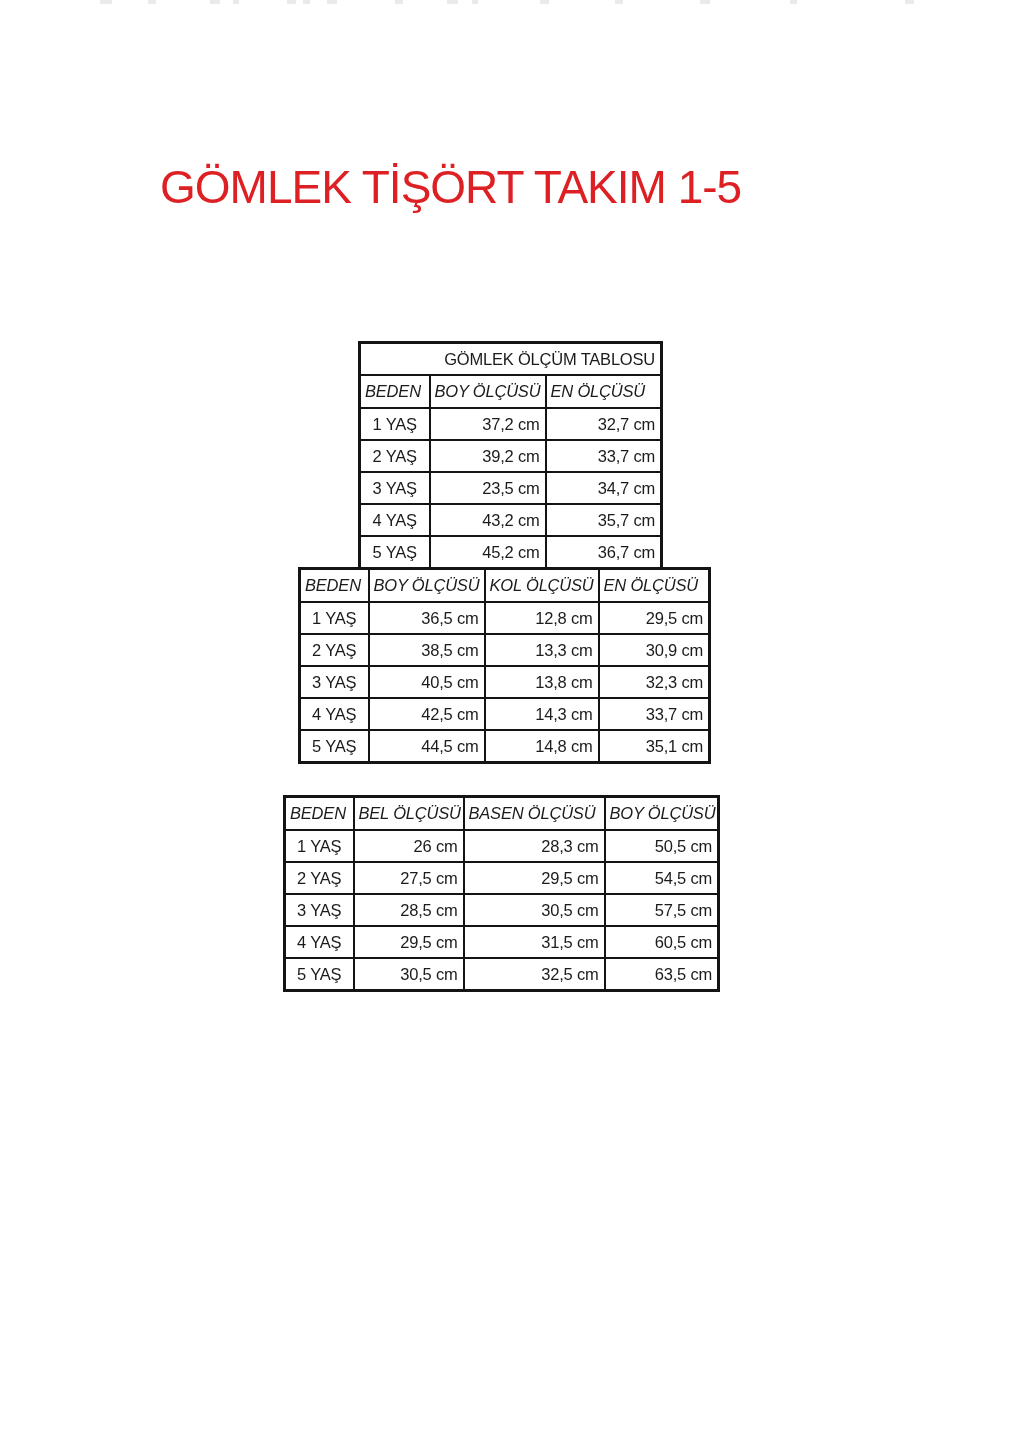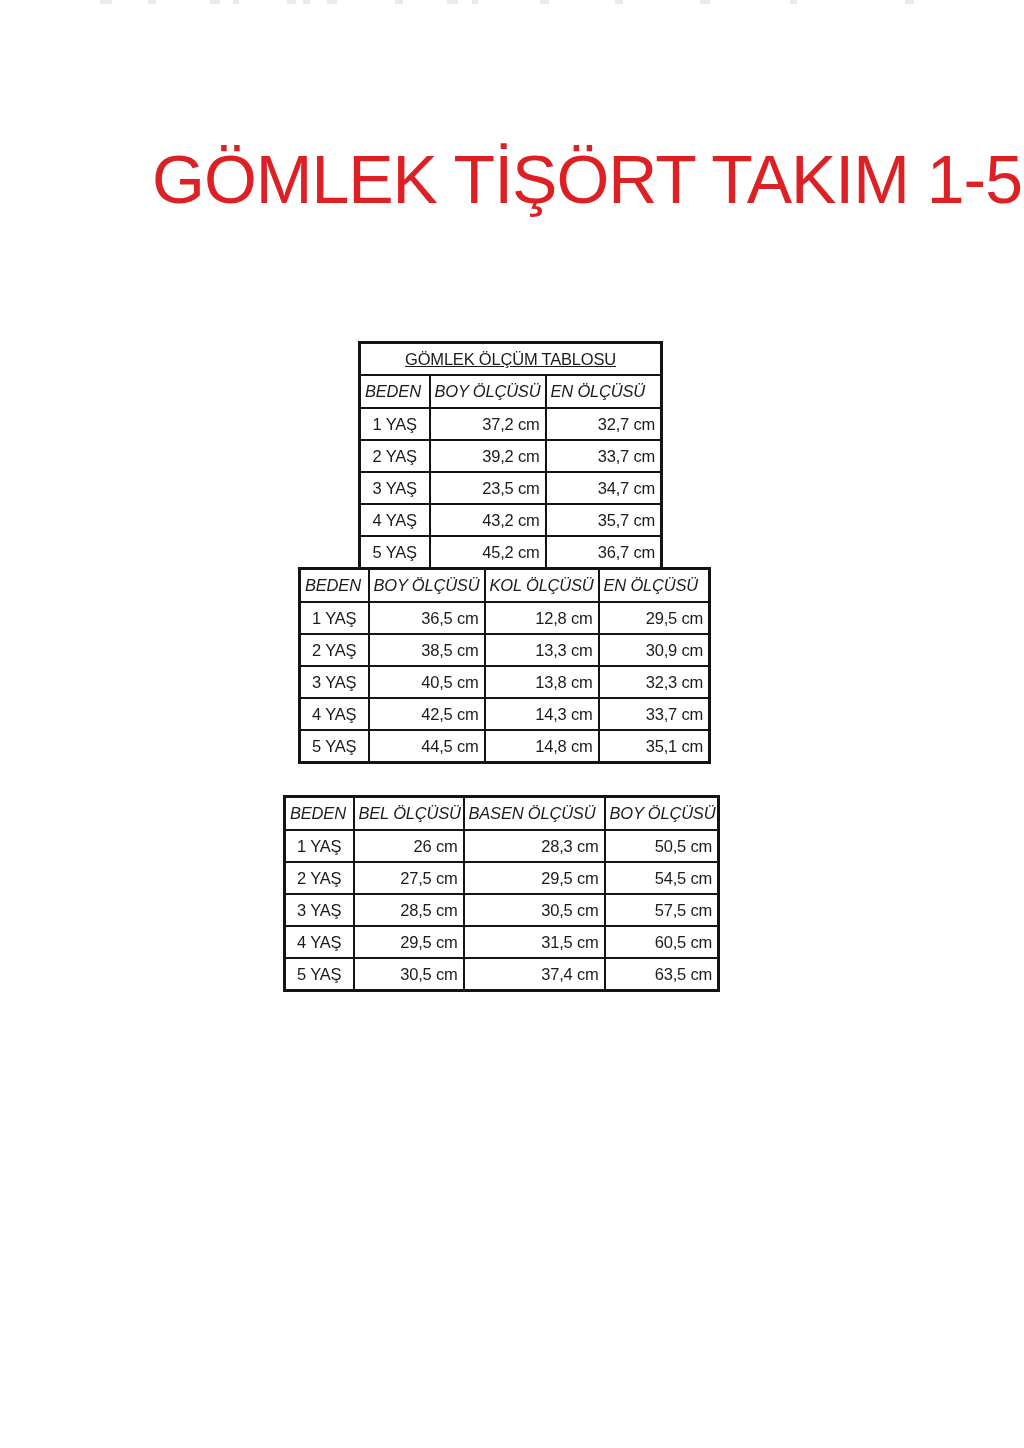--- a/index.html
+++ b/index.html
@@ -17,22 +17,22 @@
   .artifacts { position: absolute; top: 0; left: 0; width: 100%; height: 8px; }
   .artifacts span {
     position: absolute; top: 0; height: 4px; width: 10px;
     background: #d6d9dd; opacity: .55; display: block;
   }
 
   .doc-title {
     position: absolute;
     left: 152px;
     top: 140px;
-    margin: 0;
-    font-size: 68px;
+    margin: 8px;
+    font-size: 46px;
     line-height: 78px;
     letter-spacing: -1px;
     font-weight: normal;
     white-space: nowrap;
   }
 
   table.size-table {
     position: absolute;
     border-collapse: collapse;
     table-layout: fixed;
@@ -41,21 +41,21 @@
     font-size: 16.5px;
     letter-spacing: -0.2px;
     color: #1b1b1b;
   }
   table.size-table td {
     border: 2px solid #141414;
     padding: 0 5px;
     white-space: nowrap;
     overflow: hidden;
   }
-  tr.title-row td  { height: 30px; text-align: center; text-decoration: underline; }
+  tr.title-row td  { height: 30px; text-align: right; }
   tr.header-row td { height: 31px; text-align: left; padding-left: 4px; font-style: italic; }
   tr.data-row td   { height: 30px; }
   td.beden { text-align: center;  padding-left: 4px; }
   td.num   { text-align: right; padding-right: 7px; }
 
   #table-gomlek   { left: 358px; top: 341px; width: 302px; }
   #table-kisakol  { left: 298px; top: 567px; width: 410px; }
   #table-pantolon { left: 283px; top: 795px; width: 434px; }
 </style>
 </head>
@@ -207,19 +207,19 @@
     </tr>
     <tr class="data-row">
       <td class="beden">4 YAŞ</td>
       <td class="num">29,5 cm</td>
       <td class="num">31,5 cm</td>
       <td class="num">60,5 cm</td>
     </tr>
     <tr class="data-row">
       <td class="beden">5 YAŞ</td>
       <td class="num">30,5 cm</td>
-      <td class="num">37,4 cm</td>
+      <td class="num">32,5 cm</td>
       <td class="num">63,5 cm</td>
     </tr>
   </tbody>
     </table>
 
 </div>
 
 </body></html>

